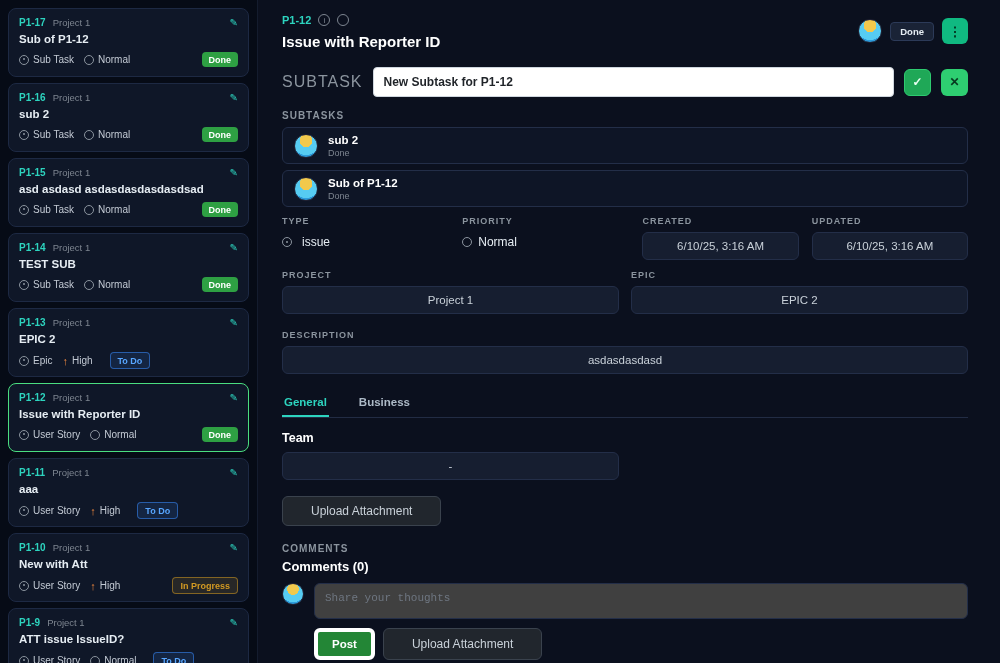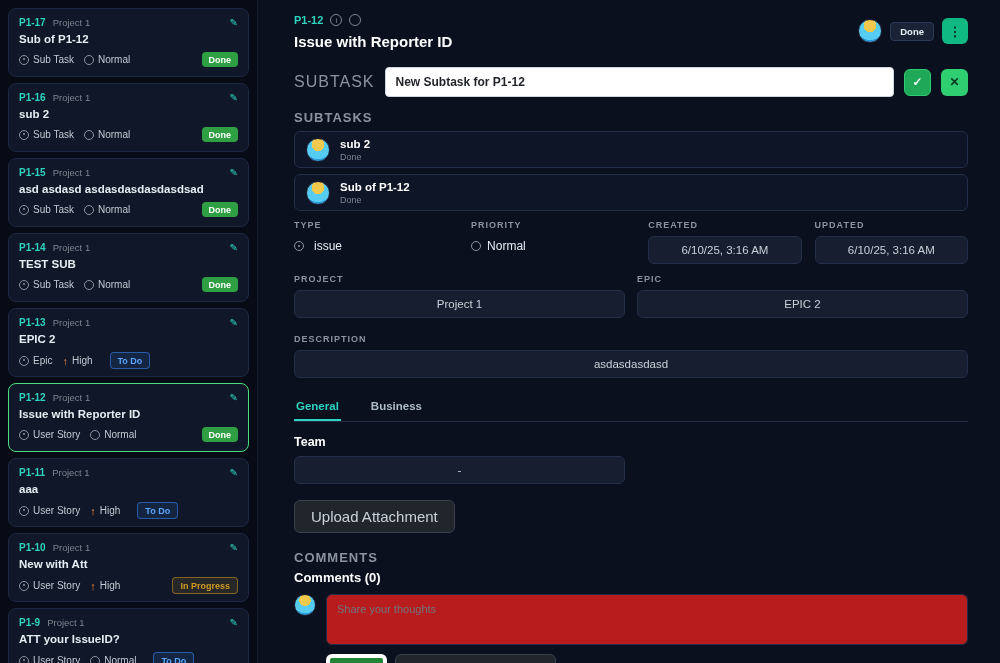--- a/index.html
+++ b/index.html
@@ -1,18 +1,18 @@
 <!DOCTYPE html>
 <html><head>
 <meta charset="utf-8">
 <style>
   * { margin:0; padding:0; box-sizing:border-box; }
   html,body { width:1000px; height:663px; overflow:hidden; background:#0a0f1c;
     font-family:"Liberation Sans", sans-serif; }
-  .app { display:flex; width:1000px; height:663px; background:#0b101e;gap:12px; }
+  .app { display:flex; width:1000px; height:663px; background:#0b101e; }
 
   
   .sidebar { width:258px; min-width:258px; background:#060b16; padding:8px;
     border-right:1px solid #141c2e; overflow:hidden; }
   .card { background:#0f1728; border:1px solid #1d2943; border-radius:8px;
     padding:8px 10px; margin-bottom:6px; height:69px; cursor:pointer; }
   .card.selected { border:1.5px solid #4ade80; }
   .card-head { display:flex; align-items:center; }
   .cid { color:#2dd4bf; font-size:10px; font-weight:bold; }
   .cproj { color:#7d8590; font-size:9.5px; margin-left:7px; }
@@ -59,21 +59,21 @@
   .subtask-form { display:flex; align-items:center; gap:10px; margin-top:17px; }
   .st-label { color:#8b949e; font-size:16px; letter-spacing:1px; }
   .st-input { flex:1; height:30px; background:#ffffff; border:1px solid #cfd6de;
     border-radius:4px; padding:0 10px; font-size:12px; font-weight:700;
     color:#1f2328; font-family:"Liberation Sans", sans-serif; }
   .icon-btn { width:27px; height:27px; border-radius:6px; border:none;
     font-size:12px; font-weight:bold; cursor:pointer; }
   .btn-check { background:#1fa857; color:#eafff3; border:1px solid #2ecb70; }
   .btn-x { background:#2ece71; color:#06391f; }
 
-  .section-label { color:#8b949e; font-size:13px; font-weight:bold;
+  .section-label { color:#8b949e; font-size:10px; font-weight:bold;
     letter-spacing:1px; margin-top:13px; }
   .subtask-item { display:flex; align-items:center; gap:10px; background:#0e1526;
     border:1px solid #232e48; border-radius:6px; padding:6px 11px;
     margin-top:6px; height:37px; cursor:pointer; }
   .sti-title { color:#ffffff; font-size:11.5px; font-weight:600; }
   .sti-status { color:#7d8590; font-size:9px; margin-top:2px; }
 
   .frow1 { display:grid; grid-template-columns:1.07fr 1.07fr 1fr 1fr; gap:13px;
     margin-top:9px; }
   .frow2 { display:grid; grid-template-columns:1fr 1fr; gap:12px; margin-top:10px; }
@@ -86,31 +86,31 @@
 
   .tabs { display:flex; gap:28px; border-bottom:1px solid #222c44; margin-top:14px; }
   .tab { padding:8px 2px 7px; font-size:11.5px; font-weight:600; color:#adbac7;
     cursor:pointer; border-bottom:2px solid transparent; }
   .tab.active { color:#2dd4bf; border-bottom-color:#2dd4bf; }
 
   .team-title { color:#ffffff; font-size:12.5px; font-weight:bold; margin-top:13px; }
   .team-box { width:calc(50% - 6px); margin-top:7px; }
 
   .upload-btn { background:#21262d; border:1px solid #3a424d; color:#c9d1d9;
-    font-size:15px; padding:7px 16px; border-radius:6px; margin-top:16px;
+    font-size:12px; padding:7px 28px; border-radius:6px; margin-top:16px;
     cursor:pointer; font-family:"Liberation Sans", sans-serif; }
 
   .comments-title { color:#ffffff; font-size:13px; font-weight:bold;
     margin:5px 0 9px; }
   .comment-row { display:flex; gap:10px; align-items:flex-start; }
   .comment-row .avatar { width:22px; height:22px; }
-  .comment-input { flex:1; height:51px; background:#b91c1c;
+  .comment-input { flex:1; height:36px; background:#404040;
     border:1px solid #232e48; border-radius:6px; padding:8px 10px;
     font-size:11px; color:#e6edf3; resize:none;
-    font-family:Liberation Sans, sans-serif; }
+    font-family:Liberation Mono, monospace; }
   .comment-input::placeholder { color:#6e7681; }
   .comment-actions { display:flex; gap:8px; margin:9px 0 0 32px; }
   .post-btn { background:#238636; border:4px solid #ffffff; color:#ffffff;
     font-size:11.5px; font-weight:600; padding:6px 14px; border-radius:6px;
     cursor:pointer; font-family:"Liberation Sans", sans-serif; }
 </style>
 </head>
 <body>
 
 <div class="app">
@@ -243,21 +243,21 @@
         <span class="badge inprogress">In Progress</span>
       </div>
     </div>
 
     <div class="card">
       <div class="card-head">
         <span class="cid">P1-9</span>
         <span class="cproj">Project 1</span>
         <span class="pencil">✎</span>
       </div>
-      <div class="ctitle">ATT your IssueID?</div>
+      <div class="ctitle">ATT issue IssueID?</div>
       <div class="cmeta">
         <span class="ring type-ic"></span>
         <span>User Story</span>
         <span class="ring pri-ic"></span>
         <span>Normal</span>
         <span class="badge todo">To Do</span>
       </div>
     </div>
   </div>
 

